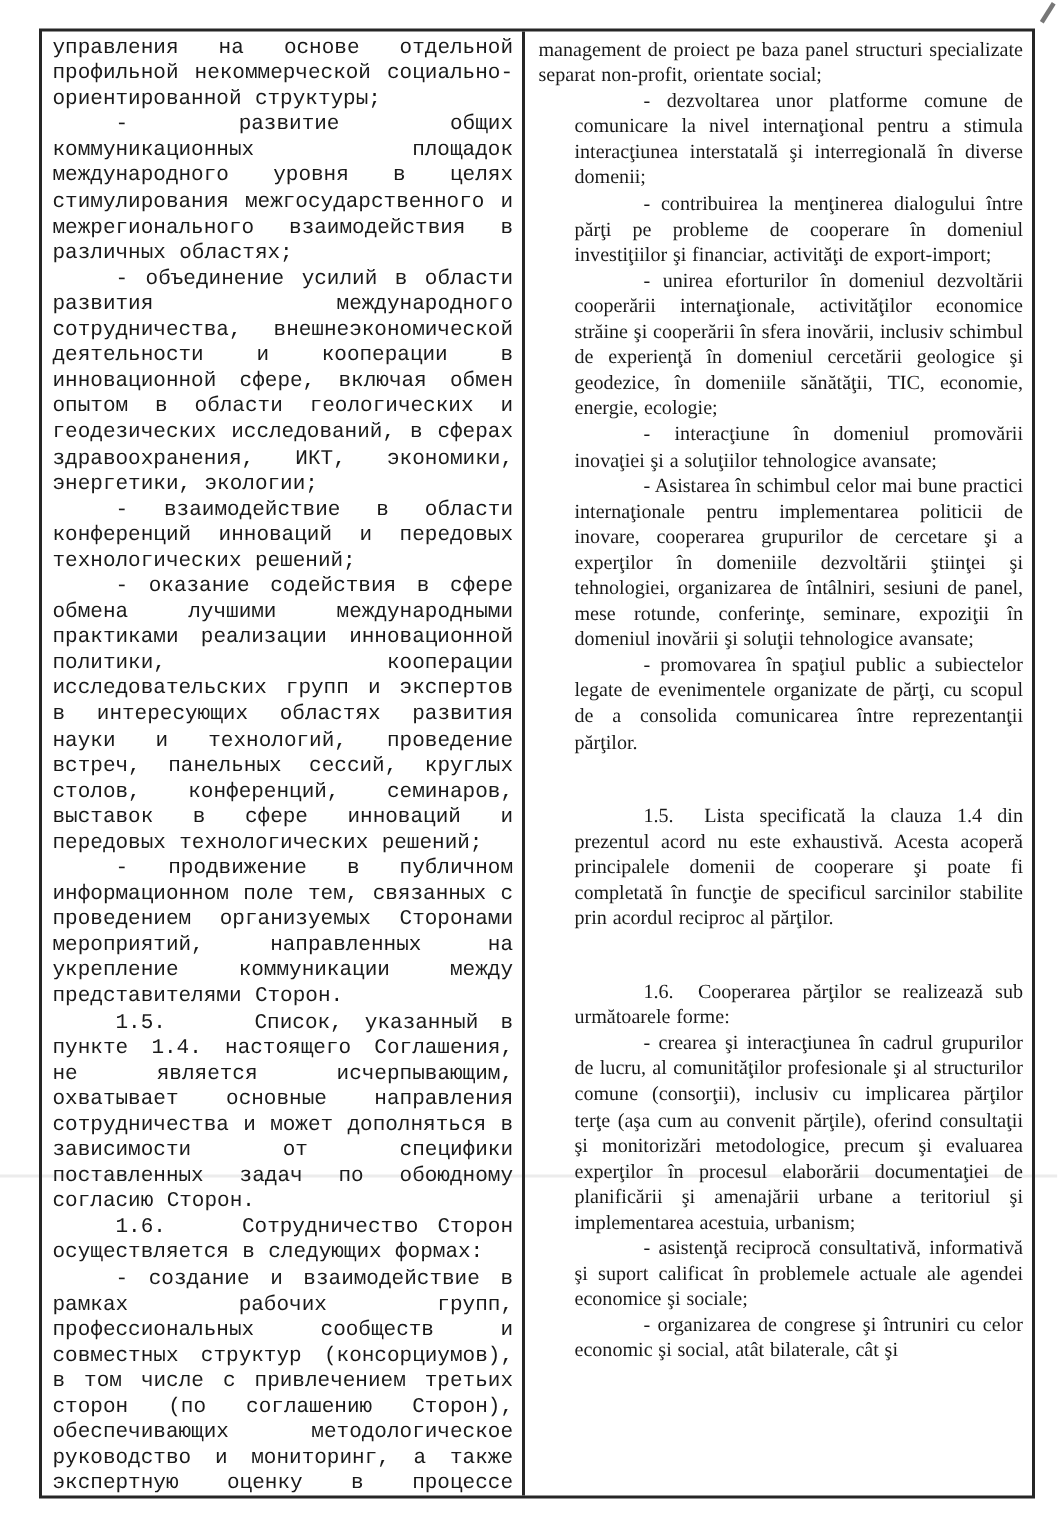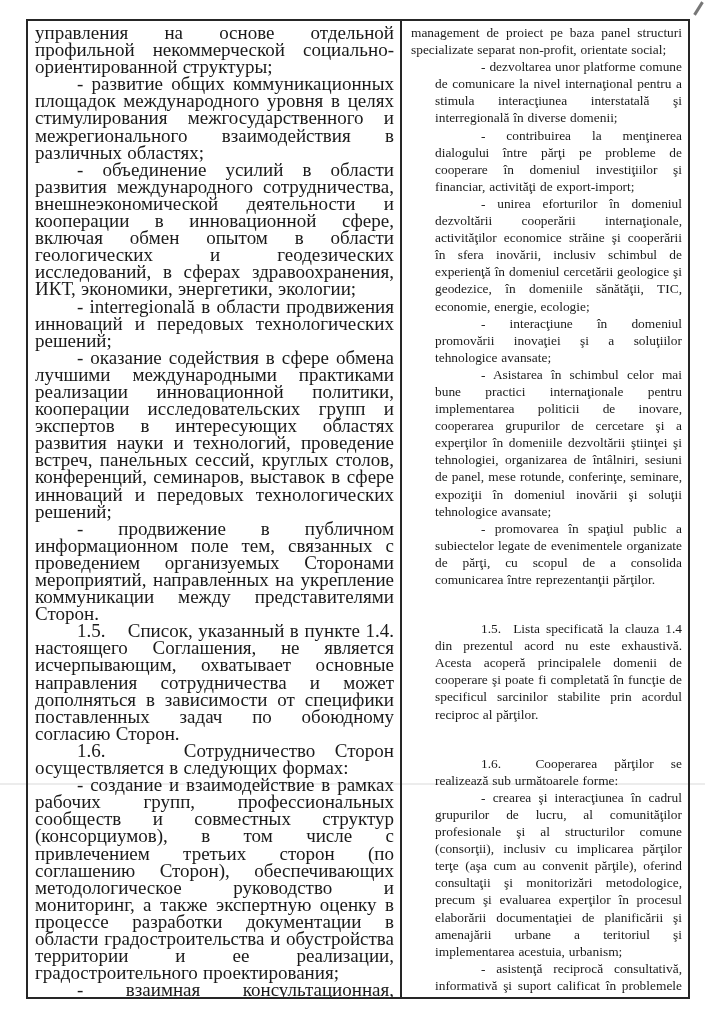--- a/index.html
+++ b/index.html
@@ -46,25 +46,26 @@
     border: 2px solid var(--border, #262626);
     box-sizing: border-box;
     z-index: 1;
   }
   .col {
     box-sizing: border-box;
     overflow: hidden;
     height: 100%;
   }
   .col-left {
-    width: 374px;
+    width: 322px;
     border-right: 2px solid var(--border, #262626);
     padding: 3px 6px 0 7px;
-    font-size: 19px;
+    font-size: 14px;
     line-height: 17.1px;
+    font-family: Liberation Mono, monospace;
   }
   .col-right {
     flex: 1;
     padding: 3px 6px 0 9px;
     font-size: 13.4px;
     line-height: 17.1px;
   }
   .para {
     margin: 0;
     text-align: justify;
@@ -85,21 +86,21 @@
   <div class="sheet-table">
     <div class="col col-left" lang="ru">
 
         <p class="para cont">управления на основе отдельной профильной некоммерческой социально-ориентированной структуры;</p>
 
         <p class="para ind">- развитие общих коммуникационных площадок международного уровня в целях стимулирования межгосударственного и межрегионального взаимодействия в различных областях;</p>
 
 
         <p class="para ind">- объединение усилий в области развития международного сотрудничества, внешнеэкономической деятельности и кооперации в инновационной сфере, включая обмен опытом в области геологических и геодезических исследований, в сферах здравоохранения, ИКТ, экономики, энергетики, экологии;</p>
 
-        <p class="para ind">- interregională в области продвижения инноваций и передовых технологических решений;</p>
+        <p class="para ind">- взаимодействие в области конференций инноваций и передовых технологических решений;</p>
 
         <p class="para ind">- оказание содействия в сфере обмена лучшими международными практиками реализации инновационной политики, кооперации исследовательских групп и экспертов в интересующих областях развития науки и технологий, проведение встреч, панельных сессий, круглых столов, конференций, семинаров, выставок в сфере инноваций и передовых технологических решений;</p>
 
         <p class="para ind">- продвижение в публичном информационном поле тем, связанных с проведением организуемых Сторонами мероприятий, направленных на укрепление коммуникации между представителями Сторон.</p>
 
         <p class="para ind">1.5.&nbsp;&nbsp;&nbsp;&nbsp;Список, указанный в пункте 1.4. настоящего Соглашения, не является исчерпывающим, охватывает основные направления сотрудничества и может дополняться в зависимости от специфики поставленных задач по обоюдному согласию Сторон.</p>
 
         <p class="para ind">1.6.&nbsp;&nbsp;&nbsp;&nbsp;Сотрудничество Сторон осуществляется в следующих формах:</p>
 
         <p class="para ind">- создание и взаимодействие в рамках рабочих групп, профессиональных сообществ и совместных структур (консорциумов), в том числе с привлечением третьих сторон (по соглашению Сторон), обеспечивающих методологическое руководство и мониторинг, а также экспертную оценку в процессе разработки документации в области градостроительства и обустройства территории и ее реализации, градостроительного проектирования;</p>

